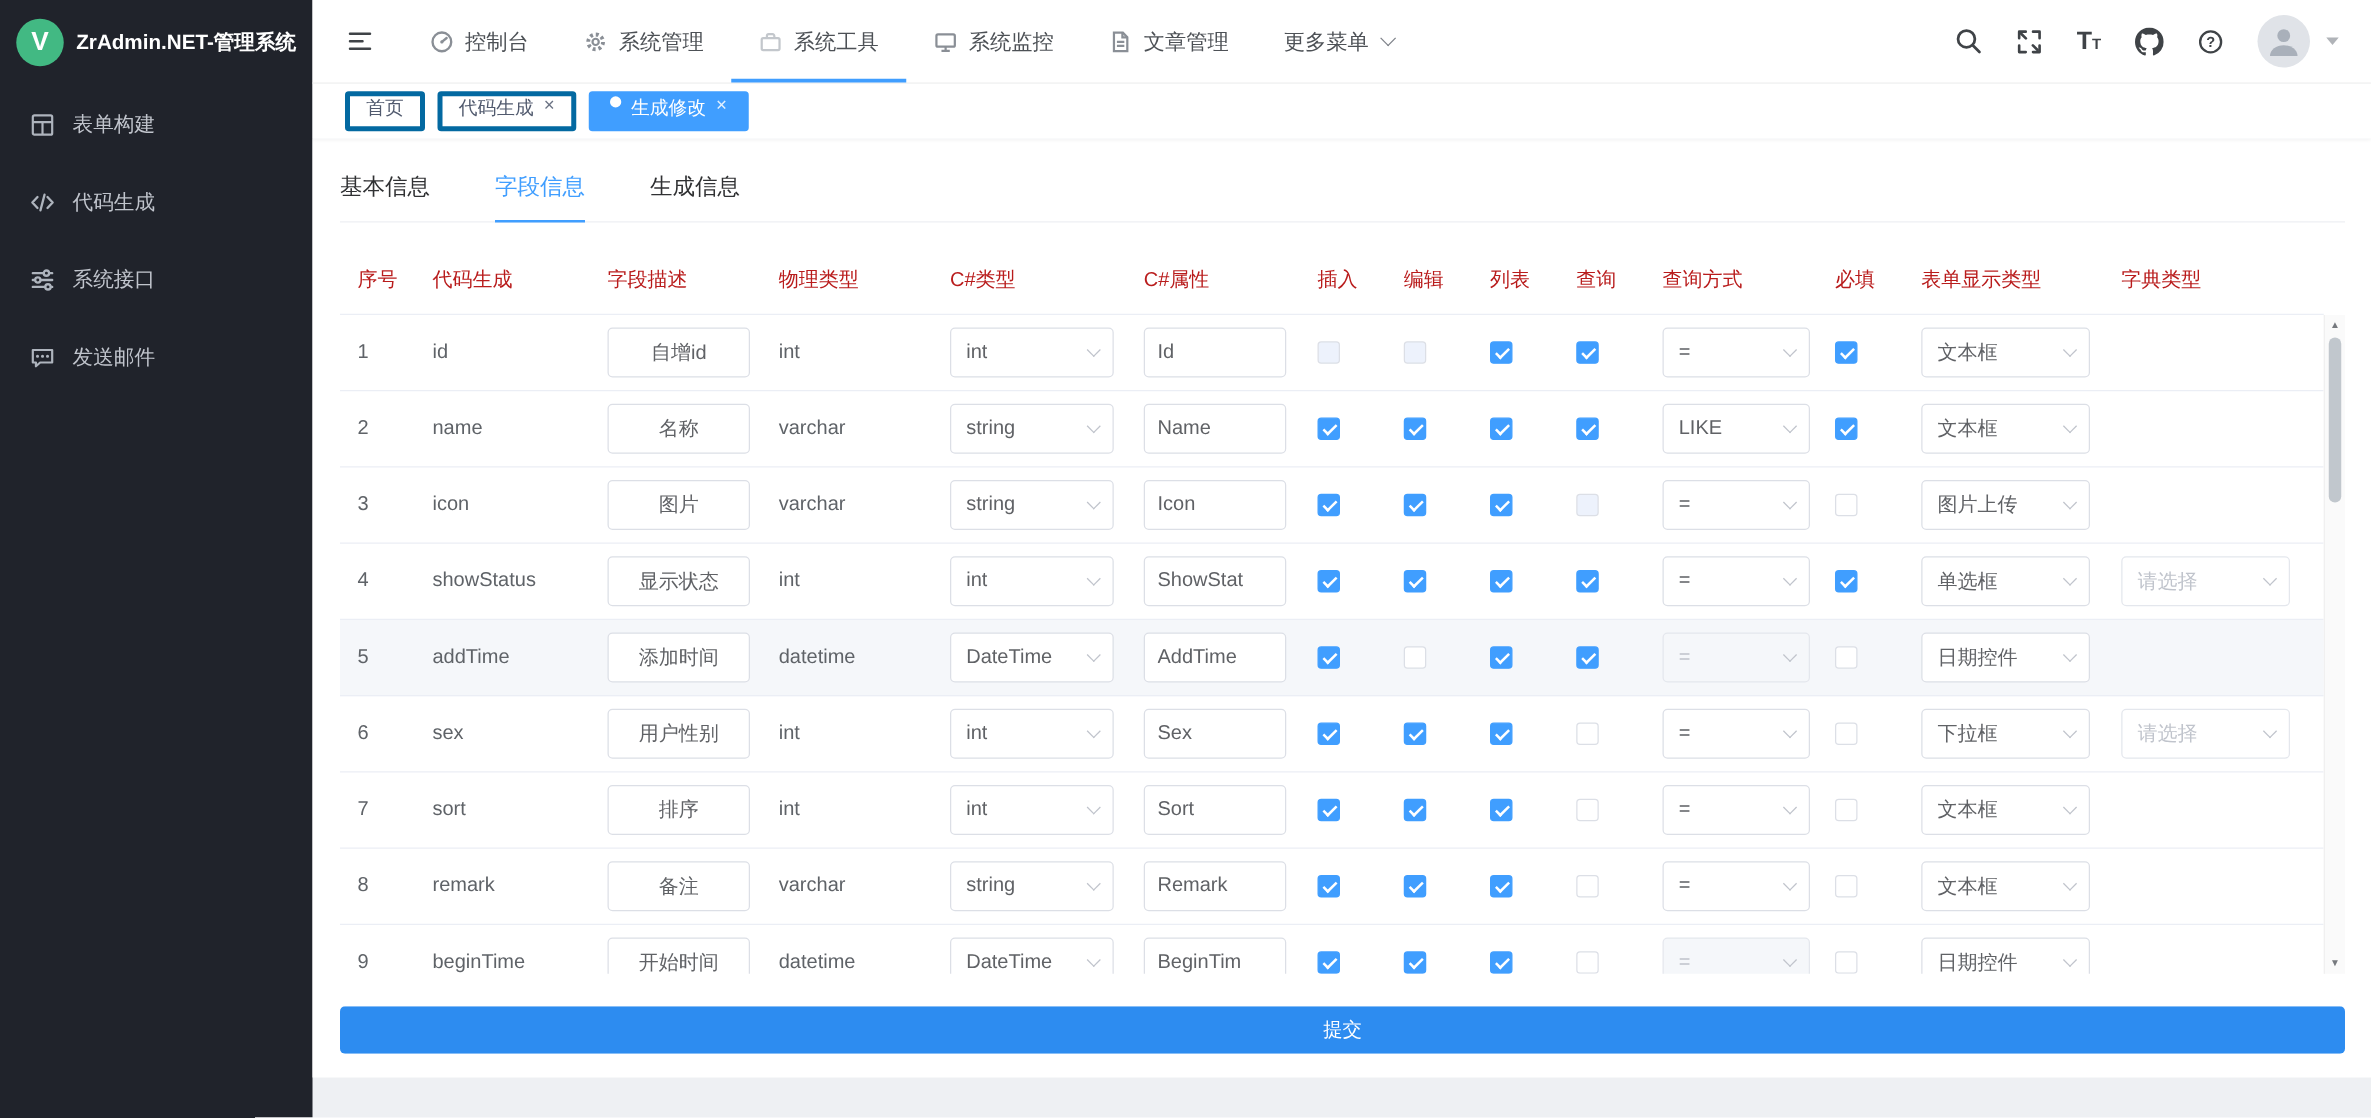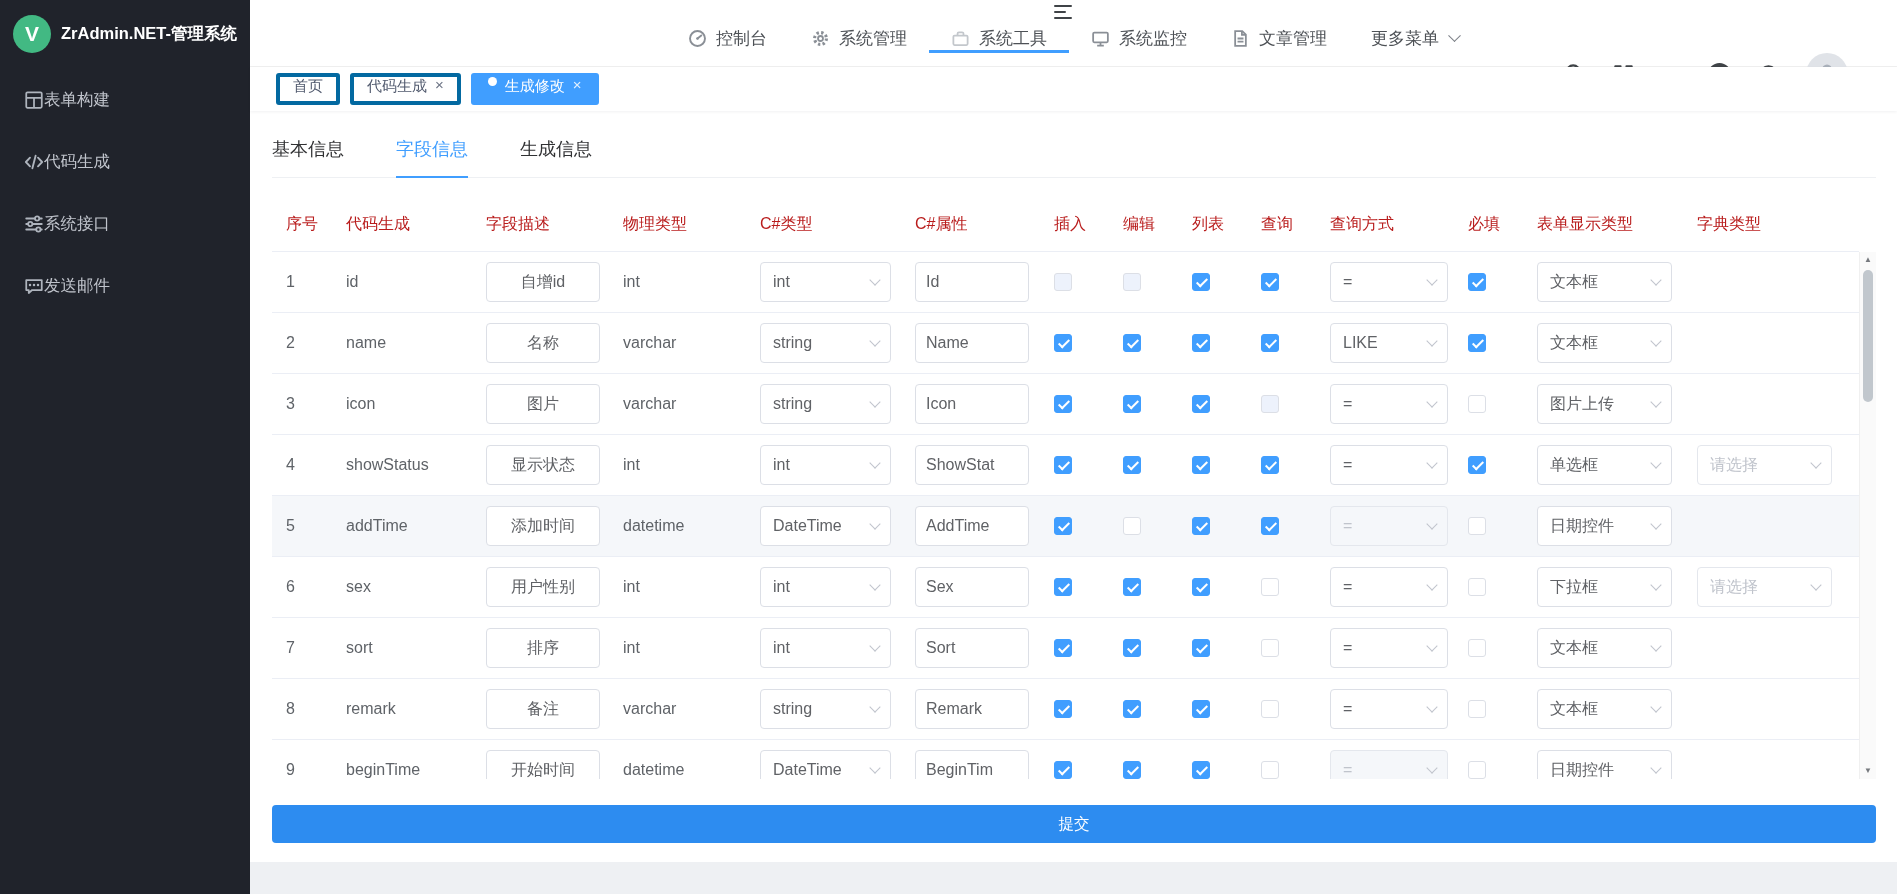--- a/index.html
+++ b/index.html
@@ -7,31 +7,31 @@
   body { font-family: "Liberation Sans", "DejaVu Sans", sans-serif; background: #eef0f3; }
   .app { display: flex; width: 100%; height: 100%; }
 
   
   .sidebar { width: 250px; background: #20232b; color: #c0c4cc; flex-shrink: 0; }
   .logo { height: 67px; display: flex; align-items: center; gap: 10px; padding-left: 13px; }
   .logo-circle { width: 38px; height: 38px; border-radius: 50%; background: #42b983; color: #fff;
     display: inline-flex; align-items: center; justify-content: center; font-size: 21px; font-weight: bold; flex-shrink: 0; }
   .logo-title { color: #fff; font-size: 16.5px; font-weight: 600; white-space: nowrap; }
   .menu { padding-top: 2px; }
-  .menu-item { height: 62px; display: flex; align-items: center; padding-left: 24px;
+  .menu-item { height: 62px; display: flex; align-items: center; gap: 14px; padding-left: 24px;
     font-size: 16.5px; cursor: pointer; }
   .micon { display: inline-flex; width: 20px; height: 20px; color: #aeb4bd; }
   .micon svg { width: 20px; height: 20px; }
 
   
   .main { flex: 1; display: flex; flex-direction: column; min-width: 0; }
 
   
   .header { height: 67px; background: #fff; border-bottom: 1px solid #f0f0f0;
-    display: flex; align-items: center; padding: 0 26px; flex-direction: column; }
+    display: flex; align-items: center; padding: 0 26px; }
   .hamburger { display: inline-flex; cursor: pointer; color: #3f4347; margin-right: 22px; }
   .topnav { display: flex; align-items: stretch; height: 100%; }
   .nav-item { display: flex; align-items: center; gap: 9px; padding: 0 22px; cursor: pointer;
     font-size: 17px; color: #4d5156; border-bottom: 3px solid transparent; padding-top: 3px; white-space: nowrap; }
   .nav-item .nicon { display: inline-flex; color: #8a8f96; }
   .nav-item .nicon svg { width: 19px; height: 19px; }
   .nav-item.active { border-bottom-color: #409eff; }
   .nav-item.active .nicon { color: #c3c7cc; }
   .chev-mini { width: 9px; height: 9px; border-right: 1.8px solid #7d8188; border-bottom: 1.8px solid #7d8188;
     transform: rotate(45deg) translate(-2px,-2px); display: inline-block; margin-left: 2px; }

